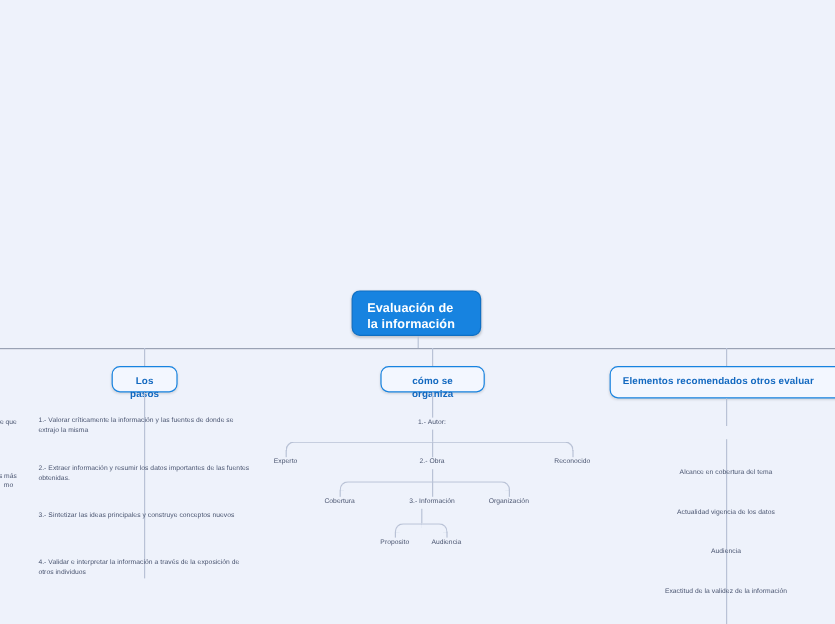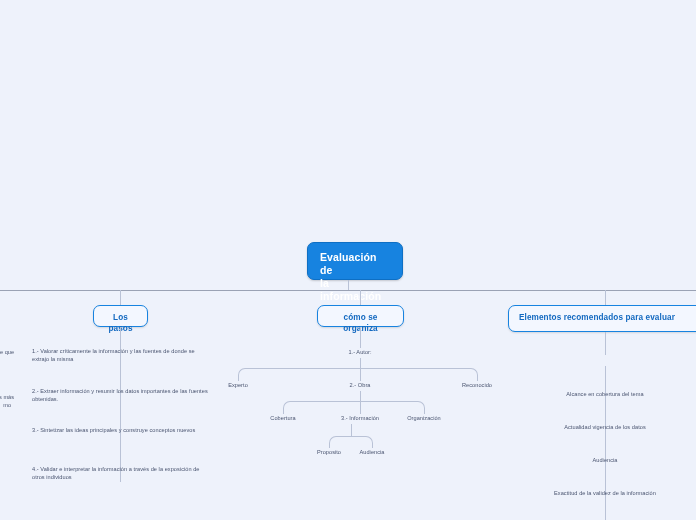--- a/index.html
+++ b/index.html
@@ -104,21 +104,21 @@
     text-align: right;
     overflow: hidden;
     white-space: nowrap;
   }
 </style>
 </head>
 <body>
 
 <div id="canvas">
 
-  <div class="node-root" style="left:307px; top:242px; width:96px; height:38px;">
+  <div class="node-root" style="left:293px; top:242px; width:108px; height:38px;">
     <div>Evaluación de</div>
     <div>la información</div>
   </div>
 
   <div class="line-v" style="left:348px; top:280px; height:10px;"></div>
 
   <div class="line-root-h" style="left:0px; top:290px; width:696px;"></div>
 
   <div class="line-v" style="left:120px; top:290px; height:16px;"></div>
   <div class="line-v" style="left:360px; top:290px; height:16px;"></div>
@@ -203,21 +203,21 @@
   <div class="line-v" style="left:372px; top:443px; height:5px;"></div>
 
   <div class="leaf center" style="left:304px; top:449px; width:50px;">
     <span>Proposito</span>
   </div>
   <div class="leaf center" style="left:347px; top:449px; width:50px;">
     <span>Audiencia</span>
   </div>
 
   <div class="node-branch wide" style="left:508px; top:305px; width:196px; height:27px;">
-    <div>Elementos recomendados para evaluar</div>
+    <div>Elementos recomendados otros evaluar</div>
   </div>
 
   <div class="line-v" style="left:605px; top:332px; height:188px;"></div>
 
   <div class="leaf center" style="left:520px; top:358px; width:170px;">
     <span>Autoridad en la confiabilidad de la fuente</span>
   </div>
   <div class="leaf center" style="left:520px; top:391px; width:170px;">
     <span>Alcance en cobertura del tema</span>
   </div>

